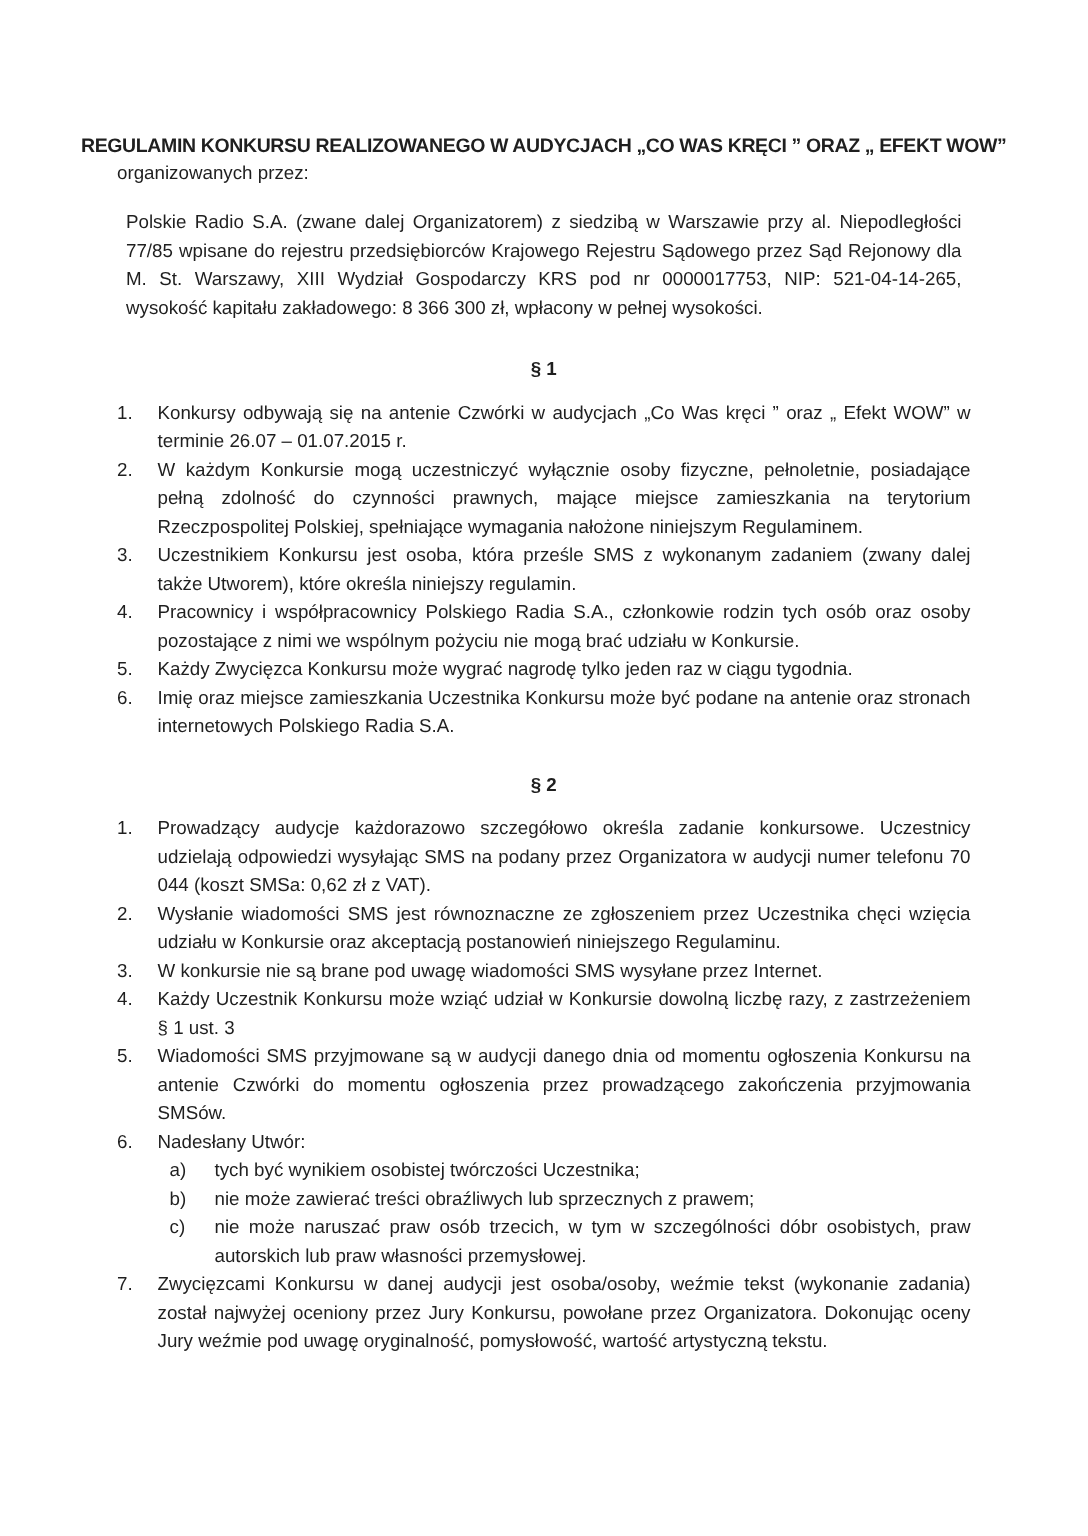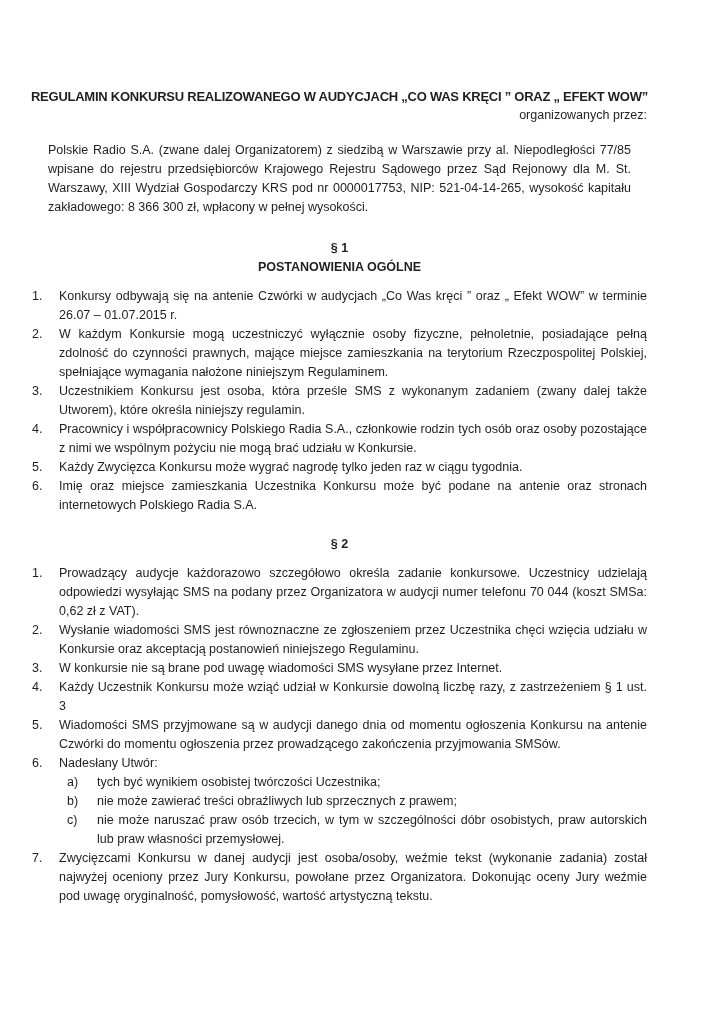--- a/index.html
+++ b/index.html
@@ -7,44 +7,44 @@
     padding: 0;
     background: #ffffff;
   }
   .page {
     position: relative;
     width: 725px;
     height: 1024px;
     margin: 0 auto;
     background: #ffffff;
     box-sizing: border-box;
-    padding: 87px 78px 0 32px;
+    padding: 87px 78px 0 78px;
     color: #1f1f1f;
     font-family: "Liberation Sans", sans-serif;
     font-size: 12.5px;
     line-height: 19px;
     overflow: hidden;
   }
   .doc-title {
     font-weight: 700;
     font-size: 13px;
     letter-spacing: -0.25px;
     text-align: center;
     white-space: nowrap;
     margin: 0 -55px;
   }
   .doc-subtitle {
-    text-align: right;
+    text-align: left;
     margin: 0;
   }
   .intro {
     margin-top: 14px;
   }
   .intro p {
-    margin: 16px;
+    margin: 6px;
   }
   .intro .p-justify {
     text-align: justify;
   }
   .section-heading {
     text-align: center;
     font-weight: 700;
     margin: 0;
   }
   .section-1 { margin-top: 22px; }
@@ -85,21 +85,20 @@
 
   <div class="doc-title">REGULAMIN KONKURSU REALIZOWANEGO W AUDYCJACH „CO WAS KRĘCI ” ORAZ „ EFEKT WOW”</div>
   <div class="doc-subtitle">organizowanych przez:</div>
 
   <div class="intro">
     <p class="p-justify">Polskie Radio S.A. (zwane dalej Organizatorem) z siedzibą w Warszawie przy al. Niepodległości 77/85 wpisane do rejestru przedsiębiorców Krajowego Rejestru Sądowego przez Sąd Rejonowy dla M. St. Warszawy, XIII Wydział Gospodarczy KRS pod nr 0000017753, NIP: 521-04-14-265, wysokość kapitału zakładowego: 8 366 300 zł, wpłacony w pełnej wysokości.</p>
   </div>
 
   <div class="section-1">
     <div class="section-heading">§ 1</div>
-    <div class="section-heading">POSTANOWIENIA OGÓLNE</div>
     <div class="items">
       <div class="li">
         <span class="num">1.</span>
         <span class="txt">Konkursy odbywają się na antenie Czwórki w audycjach „Co Was kręci ” oraz „ Efekt WOW” w terminie 26.07 – 01.07.2015 r.</span>
       </div>
       <div class="li">
         <span class="num">2.</span>
         <span class="txt">W każdym Konkursie mogą uczestniczyć wyłącznie osoby fizyczne, pełnoletnie, posiadające pełną zdolność do czynności prawnych, mające miejsce zamieszkania na terytorium Rzeczpospolitej Polskiej, spełniające wymagania nałożone niniejszym Regulaminem.</span>
       </div>
       <div class="li">

